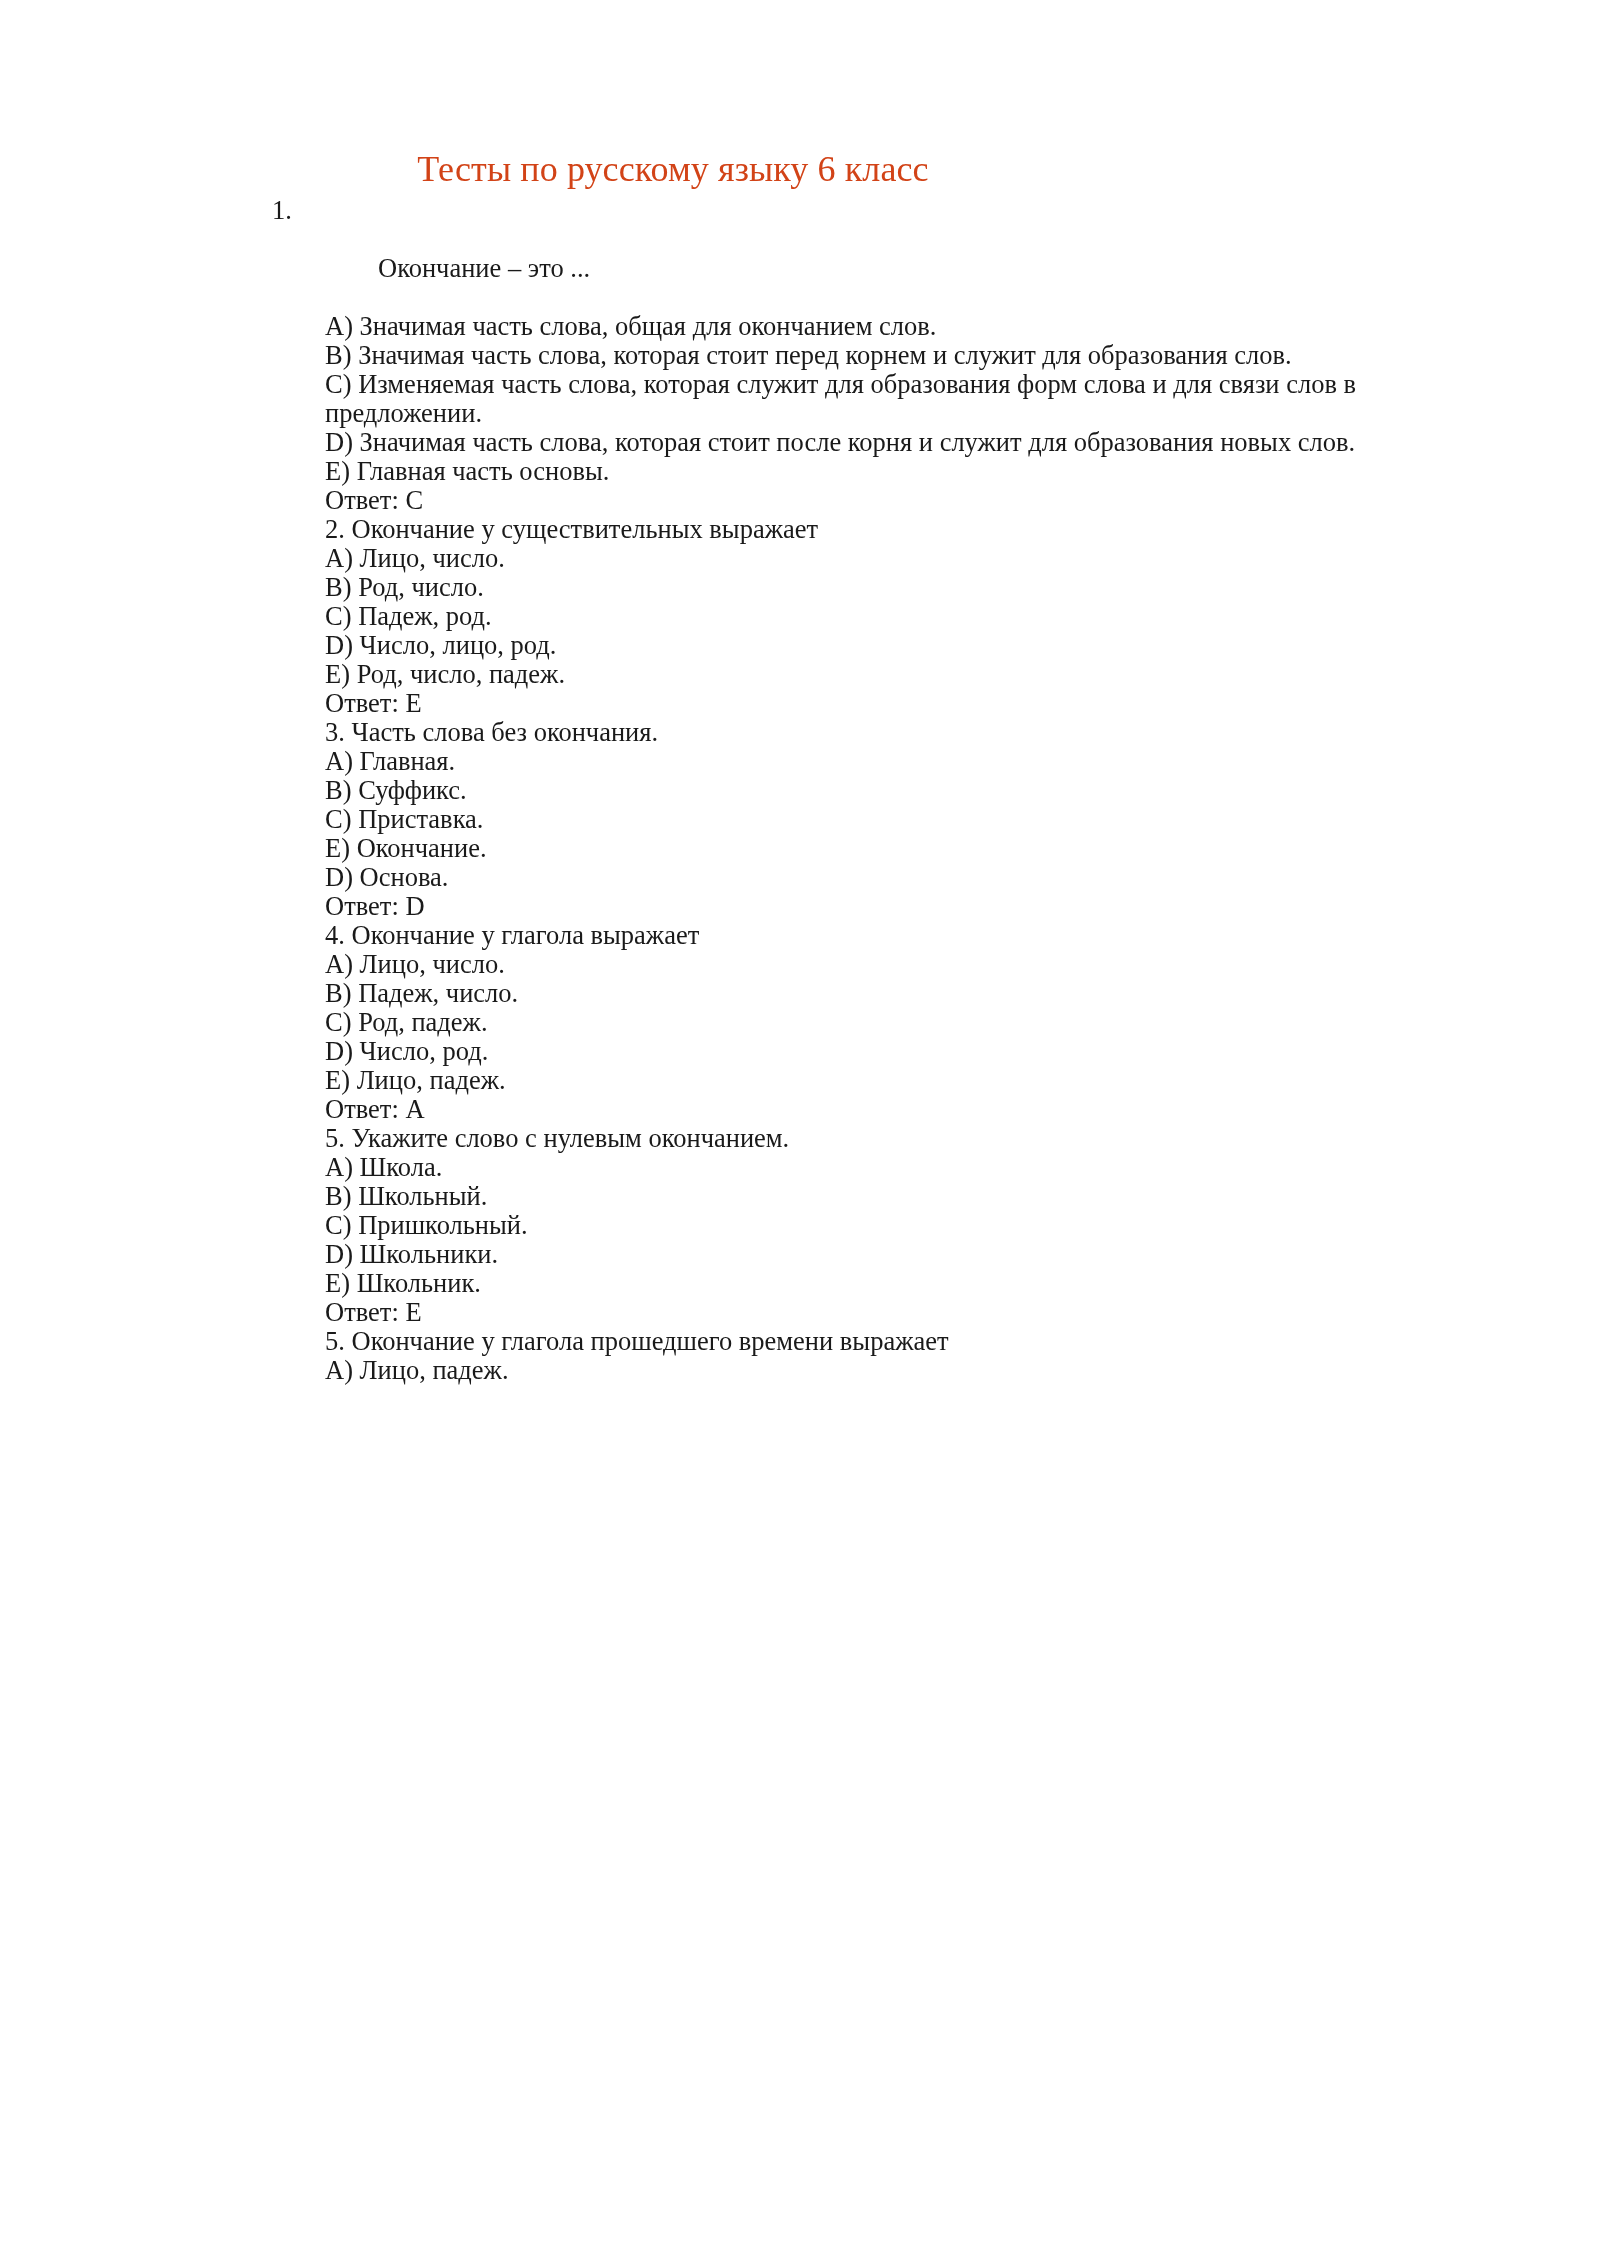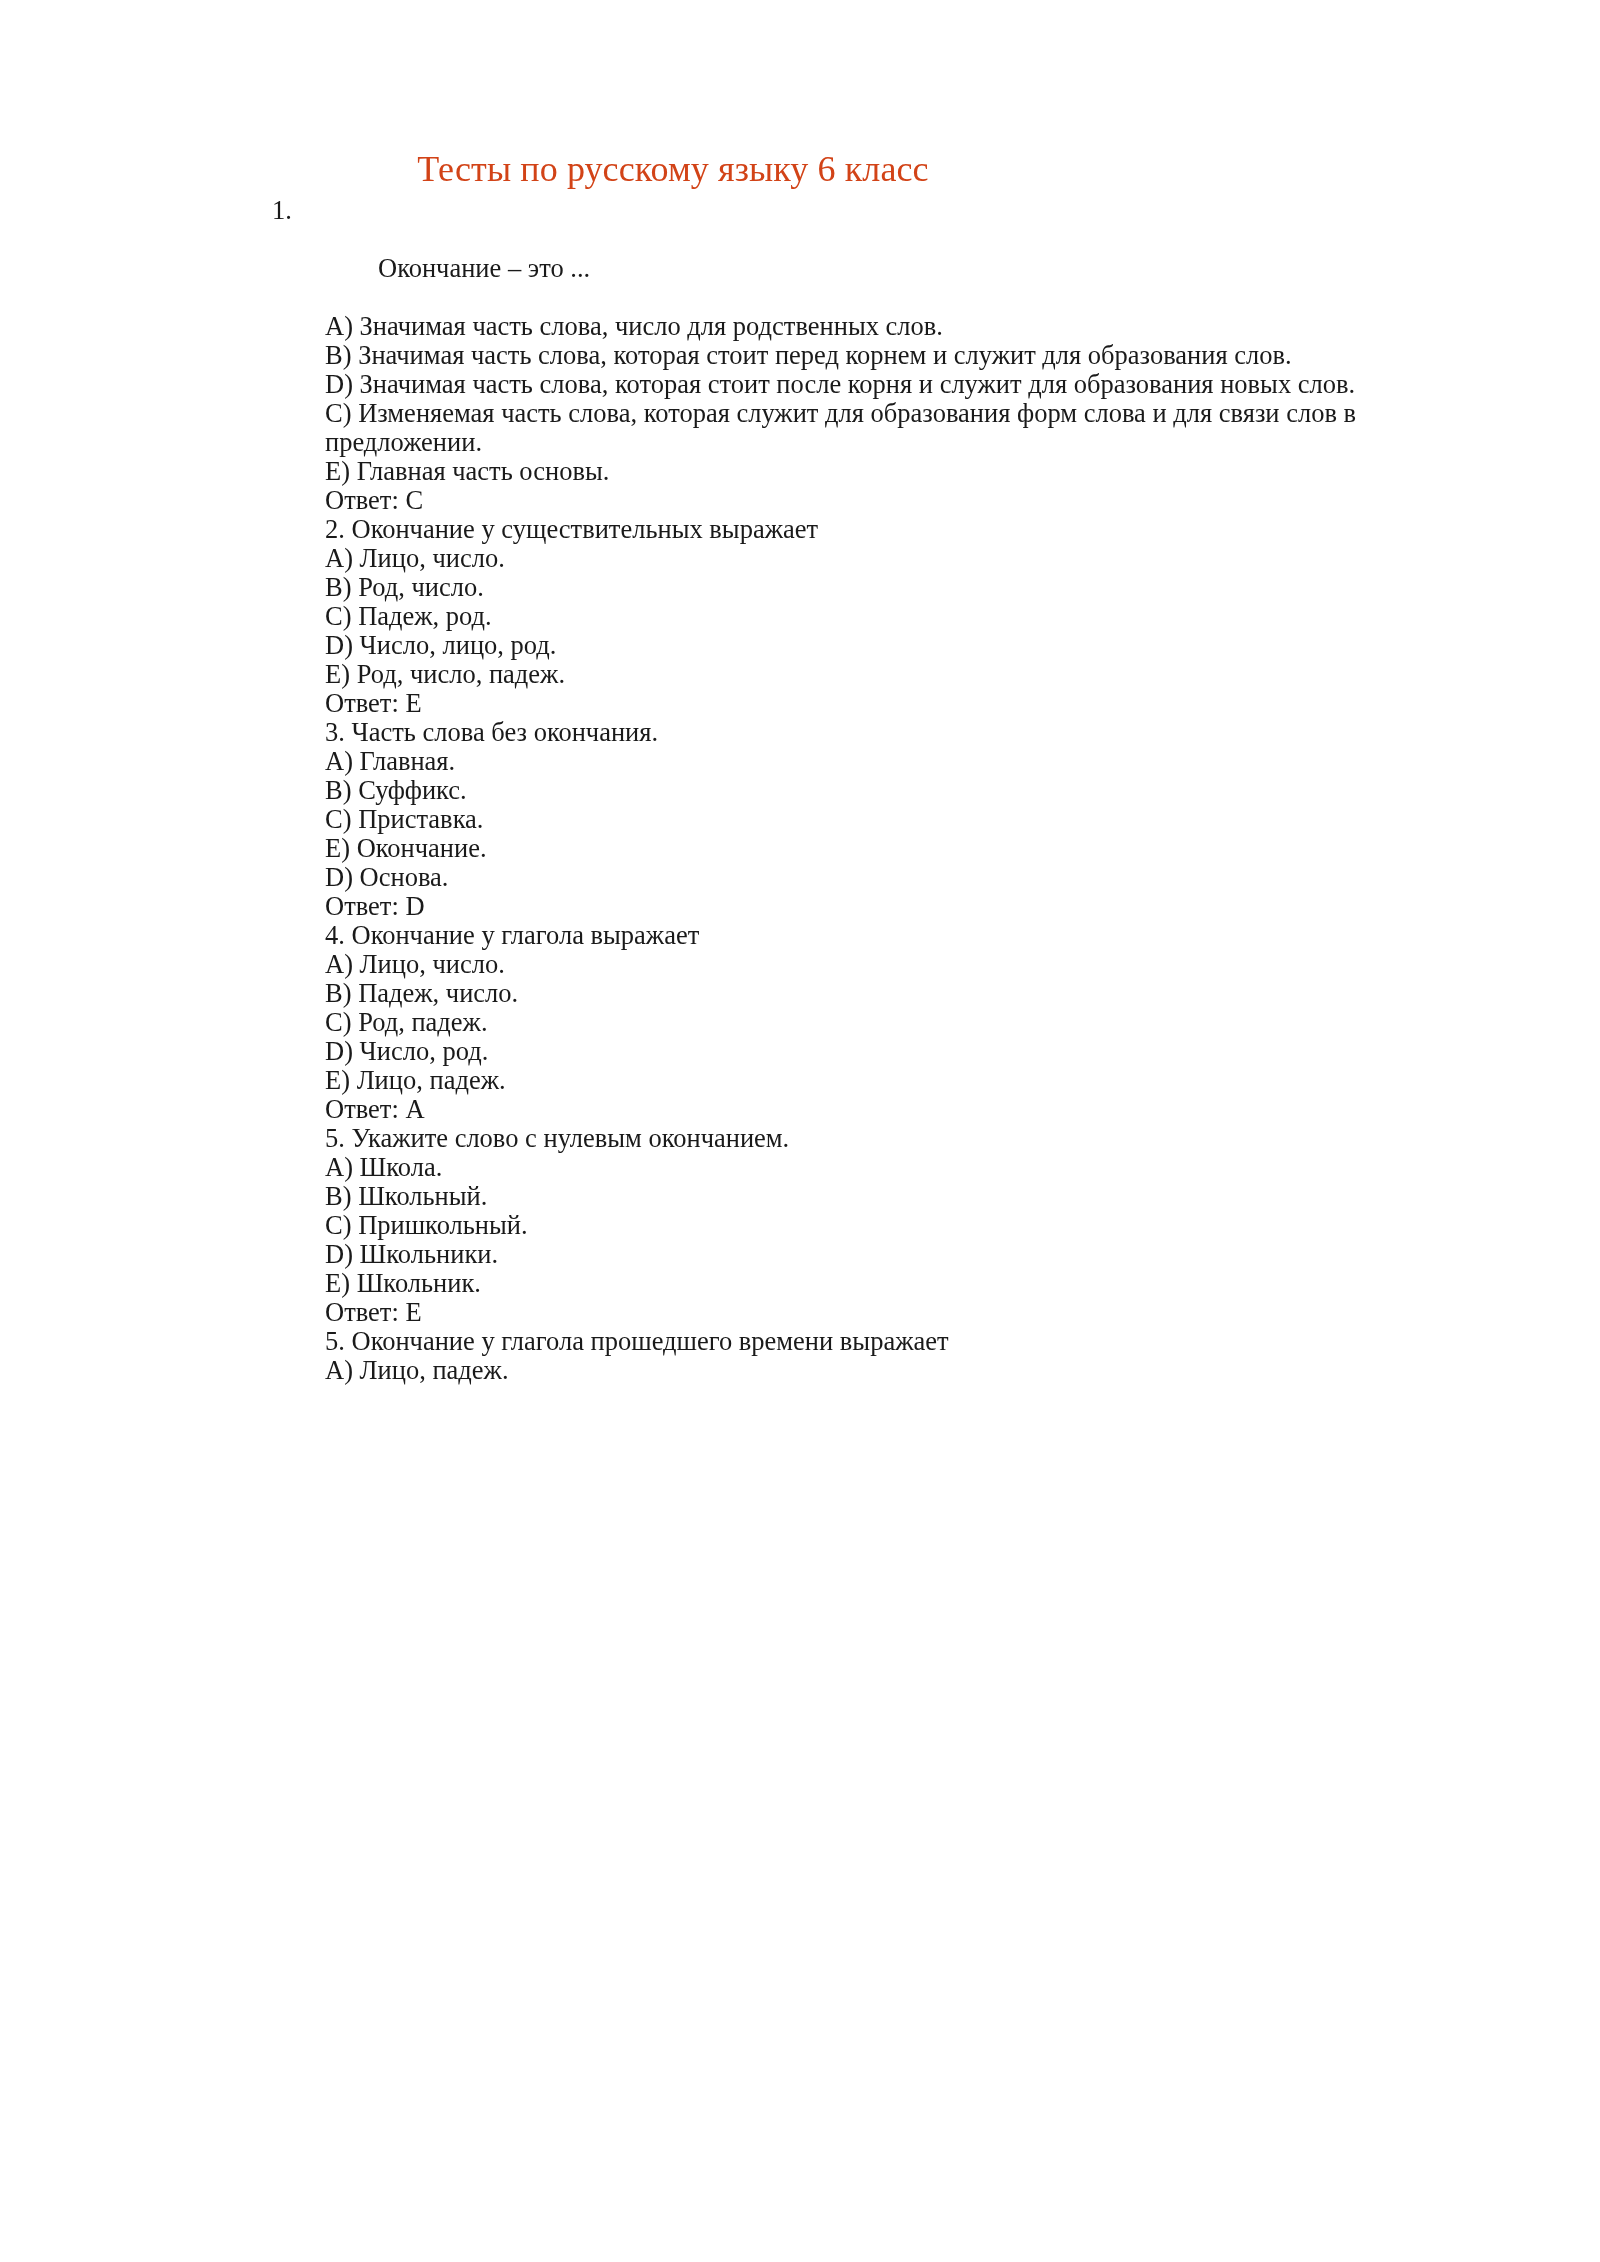--- a/index.html
+++ b/index.html
@@ -76,24 +76,24 @@
 
   <h1 class="doc-title">Тесты по русскому языку 6 класс</h1>
 
   <div class="content">
 
     <div class="q-block">
       <div class="line numbered-line">
         <span class="marker">1.</span>
         <span>Окончание – это ...</span>
       </div>
-      <div class="line indented">A) Значимая часть слова, число для родственных слов.</div>
+      <div class="line indented">A) Значимая часть слова, общая для окончанием слов.</div>
       <div class="line indented">B) Значимая часть слова, которая стоит перед корнем и служит для образования слов.</div>
+      <div class="line indented">C) Изменяемая часть слова, которая служит для образования форм слова и для связи слов в предложении.</div>
       <div class="line indented">D) Значимая часть слова, которая стоит после корня и служит для образования новых слов.</div>
-      <div class="line indented">C) Изменяемая часть слова, которая служит для образования форм слова и для связи слов в предложении.</div>
       <div class="line indented">E) Главная часть основы.</div>
       <div class="line indented">Ответ: C</div>
     </div>
 
     <div class="q-block">
       <div class="line indented">2. Окончание у существительных выражает</div>
       <div class="line indented">A) Лицо, число.</div>
       <div class="line indented">B) Род, число.</div>
       <div class="line indented">C) Падеж, род.</div>
       <div class="line indented">D) Число, лицо, род.</div>

